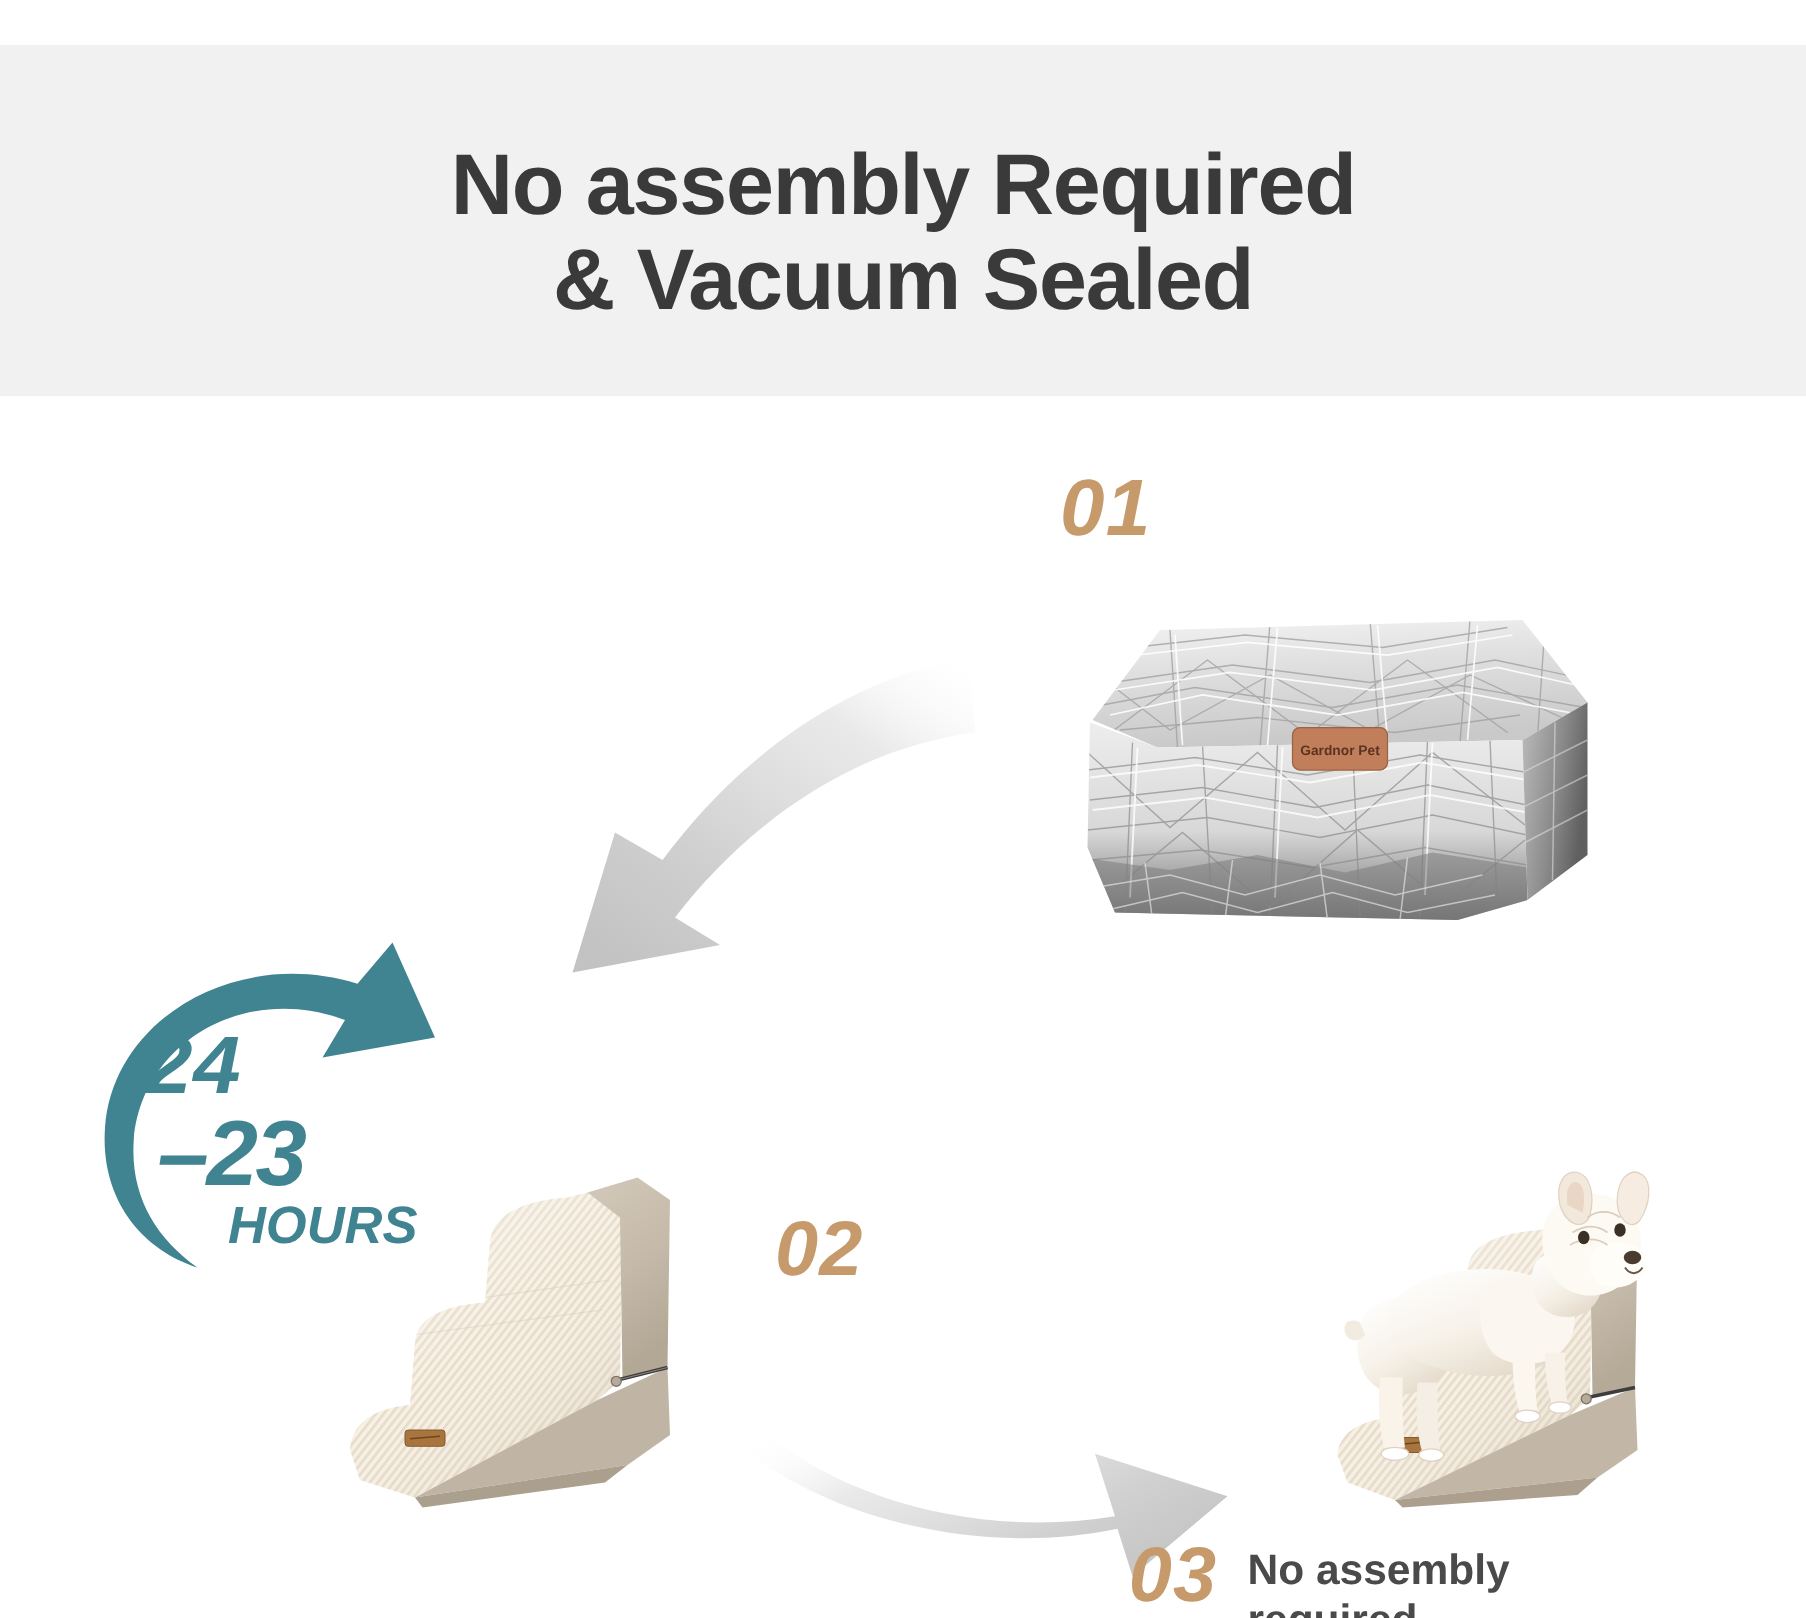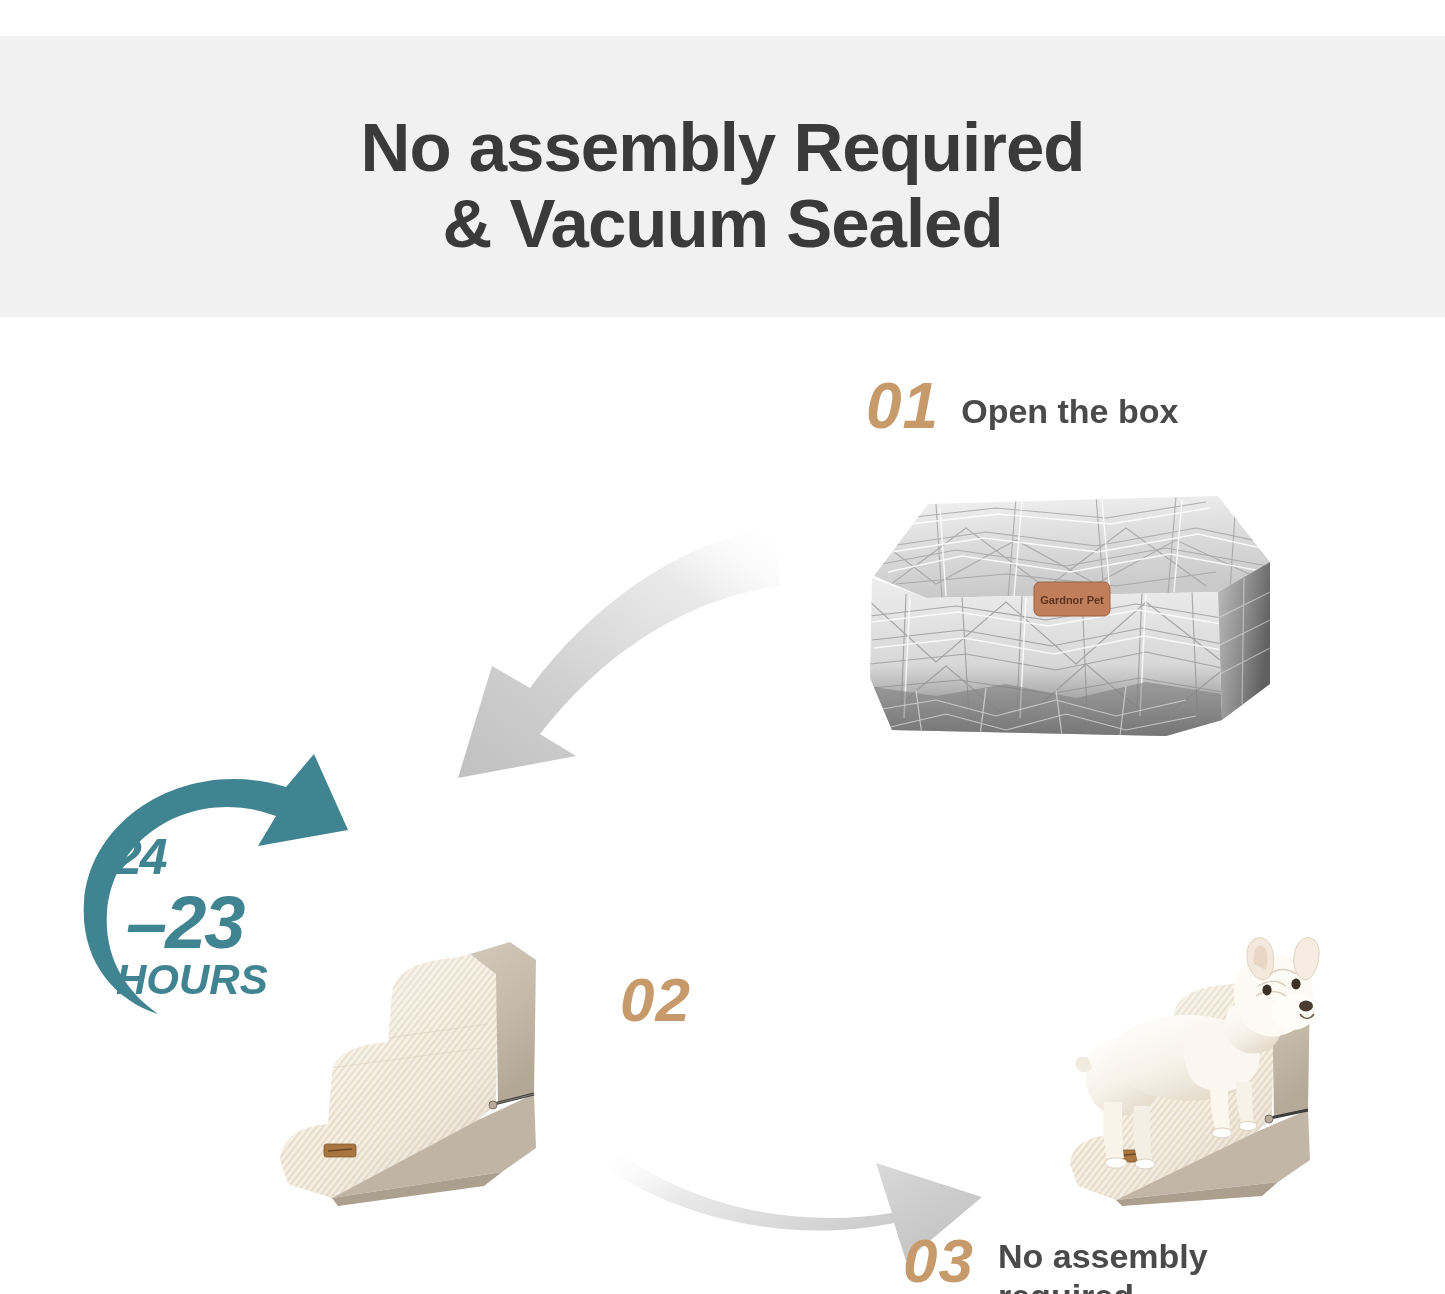--- a/index.html
+++ b/index.html
@@ -61,21 +61,21 @@
   }
   .step-text {
     color: #4a4a4a;
     font-family: "Liberation Sans", sans-serif;
     font-weight: bold;
     font-size: 34px;
     line-height: 40px;
     white-space: pre-line;
   }
 
-  #step-01 { left: 866px; top: 341px; }
+  #step-01 { left: 848px; top: 341px; }
   #step-01 .step-num { font-size: 64px; }
   #step-01 .step-text { margin-left: 22px; padding-top: 14px; }
 
   #step-02 { left: 620px; top: 935px; }
   #step-02 .step-text { margin-left: 24px; padding-top: 5px; }
 
   #step-03 { left: 903px; top: 1196px; }
   #step-03 .step-text { margin-left: 24px; padding-top: 4px; }
 
   
@@ -96,35 +96,37 @@
     left: 52px;
     top: 74px;
     width: 220px;
     color: #3f8490;
     font-family: "Liberation Sans", sans-serif;
     font-weight: bold;
     font-style: italic;
     text-align: left;
   }
   #hours-badge .hrs-row1 {
-    font-size: 50px;
+    font-size: 68px;
     line-height: 62px;
     letter-spacing: -2px;
+    font-family: Liberation Mono, monospace;
   }
   #hours-badge .hrs-row2 {
     font-size: 74px;
     line-height: 70px;
     letter-spacing: -2px;
     margin-left: 12px;
   }
   #hours-badge .hrs-row3 {
     font-size: 42px;
     line-height: 44px;
     letter-spacing: 0px;
     margin-left: 2px;
+    text-align: right;
   }
 
   
   #arrow-1 {
     position: absolute;
     left: 380px;
     top: 470px;
     width: 400px;
     height: 280px;
   }
@@ -177,21 +179,20 @@
 <body>
 
 <div id="page">
 
   <div id="header-band"></div>
   <div id="page-title">No assembly Required
 &amp; Vacuum Sealed</div>
 
   <div class="step" id="step-01">
     <span class="step-num">01</span>
-    <span class="step-text">Open the box</span>
   </div>
 
   <div id="pkg-image">
     <svg viewBox="0 0 412 256" width="412" height="256">
       <defs>
         <linearGradient id="foilTop" x1="0" y1="0" x2="0.2" y2="1">
           <stop offset="0%" stop-color="#f3f3f3"></stop>
           <stop offset="45%" stop-color="#dedede"></stop>
           <stop offset="100%" stop-color="#c9c9c9"></stop>
         </linearGradient>

